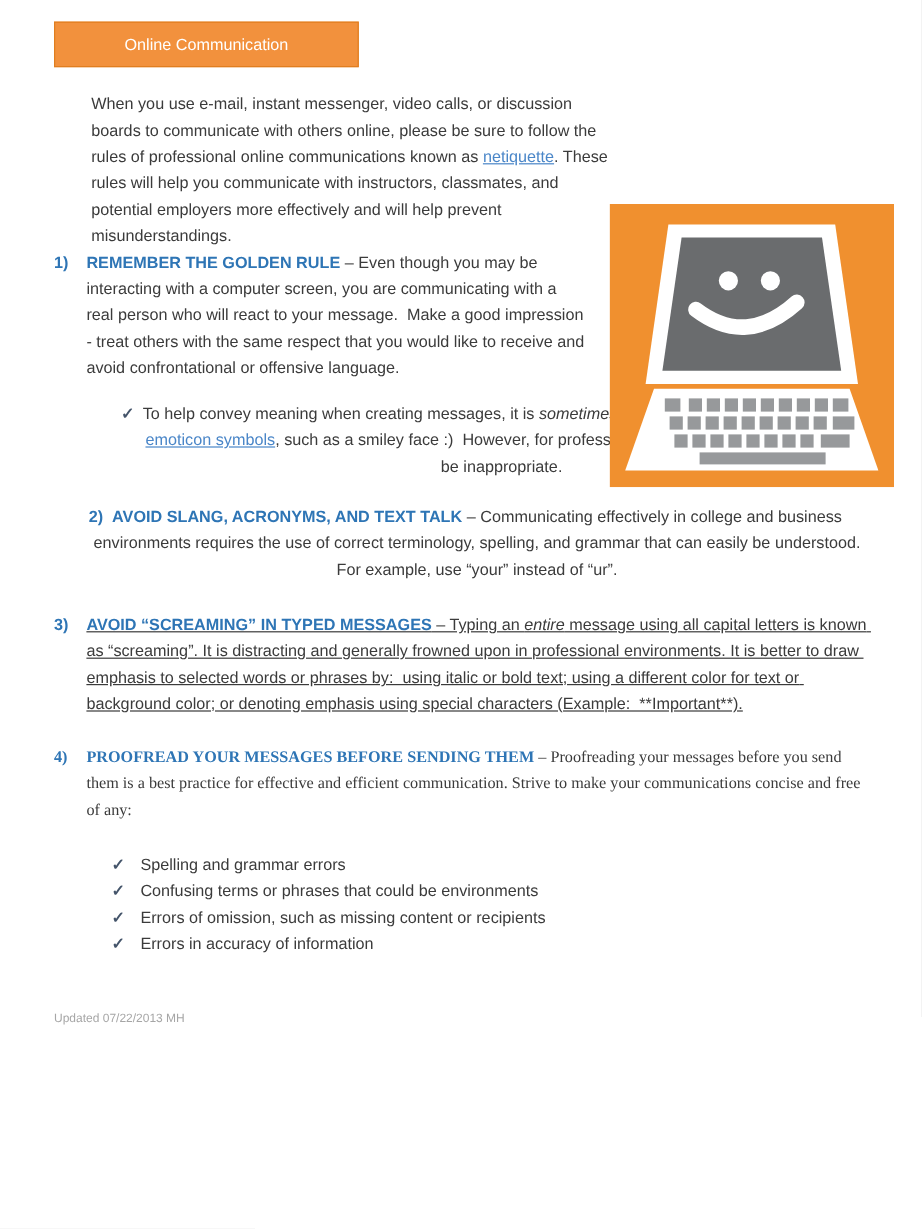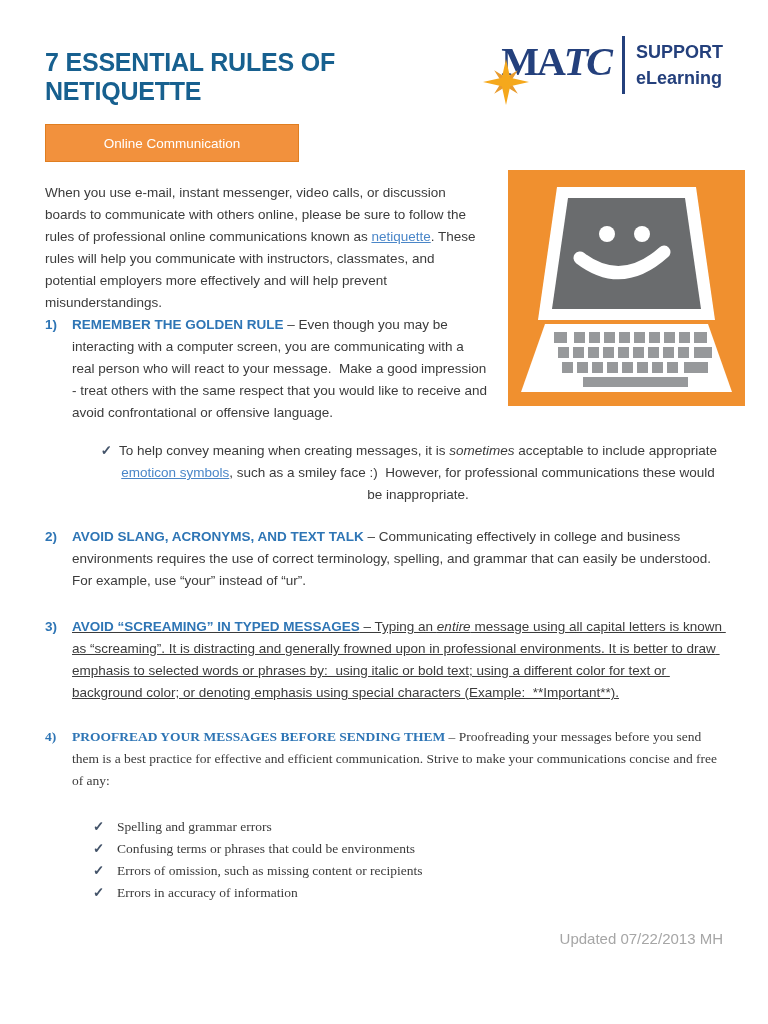--- a/index.html
+++ b/index.html
@@ -33,49 +33,49 @@
   .tag-button {
     margin-top:18px; width:254px; height:38px; border:1px solid #E07E20;
     background:var(--button_orange,#F2913D); border-radius:0;
     display:flex; align-items:center; justify-content:center;
     color:#ffffff; font-weight:normal; font-size:13.5px; cursor:pointer;
   }
 
   
   .body, .rule, .sub, .chk { font-size:13.5px; line-height:22px; white-space:pre-wrap; }
   .narrow { width:442px; }
-  .intro { margin-top:20px; }
+  .intro { margin-top:20px;margin-left:31px; }
   .link { color:var(--link_blue,#4A86C8); text-decoration:underline; cursor:pointer; }
   .it { font-style:italic; }
 
   .rule { padding-left:27px; text-indent:-27px; }
   .r1 { }
-  .r2 { margin-top:20px; }
+  .r2 { margin-top:20px;text-align:center; }
   .r3 { margin-top:24px;text-decoration:underline; }
   .r4 { margin-top:22px;font-family:Liberation Serif, serif; }
   .num, .rhead { color:var(--heading_blue,#2E75B5); font-weight:bold; }
   .num { display:inline-block; width:27px; text-indent:0; }
 
   .sub { margin-top:16px; padding-left:68px; text-indent:-25px;text-align:center; }
   .check { display:inline-block; width:25px; text-indent:0;
            color:var(--check_navy,#44546A); font-weight:bold; }
-  .checklist { margin-top:24px;font-family:Liberation Serif, serif; }
+  .checklist { margin-top:24px; }
   .chk { padding-left:72px; text-indent:-24px; }
   .chk .check { width:24px; }
 
   
   .laptop { position:absolute; top:170px; right:23px; width:237px; height:236px; }
   .lp-bg   { fill:var(--laptop_orange,#F0902F); }
   .lp-white{ fill:#ffffff; }
   .lp-scr  { fill:var(--screen_gray,#6A6C6E); }
   .lp-key  { fill:var(--key_gray,#97999B); }
   .lp-smile{ stroke:#ffffff; stroke-width:13; fill:none; stroke-linecap:round; }
 
   
-  .footer { margin-top:26px; text-align:right; font-size:15px;
+  .footer { margin-top:46px; font-size:10px;
             color:var(--footer_gray,#A6A6A6); }
 </style>
 </head>
 <body>
 
 <div class="page">
 
   <svg class="laptop" viewBox="0 0 237 236" aria-hidden="true">
     <rect class="lp-bg" x="0" y="0" width="237" height="236"></rect>
     <polygon class="lp-white" points="49,17 188,17 207,150 30,150"></polygon>
@@ -113,36 +113,20 @@
         <rect class="lp-key" x="129" y="192" width="11" height="11"></rect>
         <rect class="lp-key" x="144" y="192" width="11" height="11"></rect>
         <rect class="lp-key" x="159" y="192" width="11" height="11"></rect>
         <rect class="lp-key" x="176" y="192" width="24" height="11"></rect>
       <rect class="lp-key" x="75" y="207" width="105" height="10"></rect>
     </g>
   </svg>
 
   <div class="content">
 
-    <div class="header">
-      <div class="page-title">7 ESSENTIAL RULES OF NETIQUETTE</div>
-      <div class="logo">
-        <div class="logo-brand">
-          <svg class="logo-star" viewBox="0 0 44 44" aria-hidden="true">
-            <path d="M22 6 L25 19 L38 22 L25 25 L22 38 L19 25 L6 22 L19 19 Z" transform="rotate(45 22 22)" fill="#E89B2E"></path>
-            <path d="M22 0 L26 18 L44 22 L26 26 L22 44 L18 26 L0 22 L18 18 Z" fill="#F5A81C"></path>
-          </svg><span class="logo-ma">MA</span><span class="logo-tc">TC</span>
-        </div>
-        <div class="logo-divider"></div>
-        <div class="logo-dept">
-          <div>SUPPORT</div>
-          <div>eLearning</div>
-        </div>
-      </div>
-    </div>
 
     <div class="tag-button">Online Communication</div>
 
     <p class="body narrow intro"><span>When you use e-mail, instant messenger, video calls, or discussion boards to communicate with others online, please be sure to follow the rules of professional online communications known as </span><a href="#" class="link">netiquette</a><span>. These rules will help you communicate with instructors, classmates, and potential employers more effectively and will help prevent misunderstandings.</span></p>
 
     <div class="rule narrow r1"><span class="num">1)</span><span class="rhead">REMEMBER THE GOLDEN RULE</span><span> – Even though you may be interacting with a computer screen, you are communicating with a real person who will react to your message.  Make a good impression - treat others with the same respect that you would like to receive and avoid confrontational or offensive language.</span></div>
 
     <div class="sub"><span class="check">✓</span><span>To help convey meaning when creating messages, it is </span><span class="it">sometimes</span><span> acceptable to include appropriate </span><a href="#" class="link">emoticon symbols</a><span>, such as a smiley face :)  However, for professional communications these would be inappropriate.</span></div>
 
     <div class="rule r2"><span class="num">2)</span><span class="rhead">AVOID SLANG, ACRONYMS, AND TEXT TALK</span><span> – Communicating effectively in college and business environments requires the use of correct terminology, spelling, and grammar that can easily be understood. For example, use “your” instead of “ur”.</span></div>

